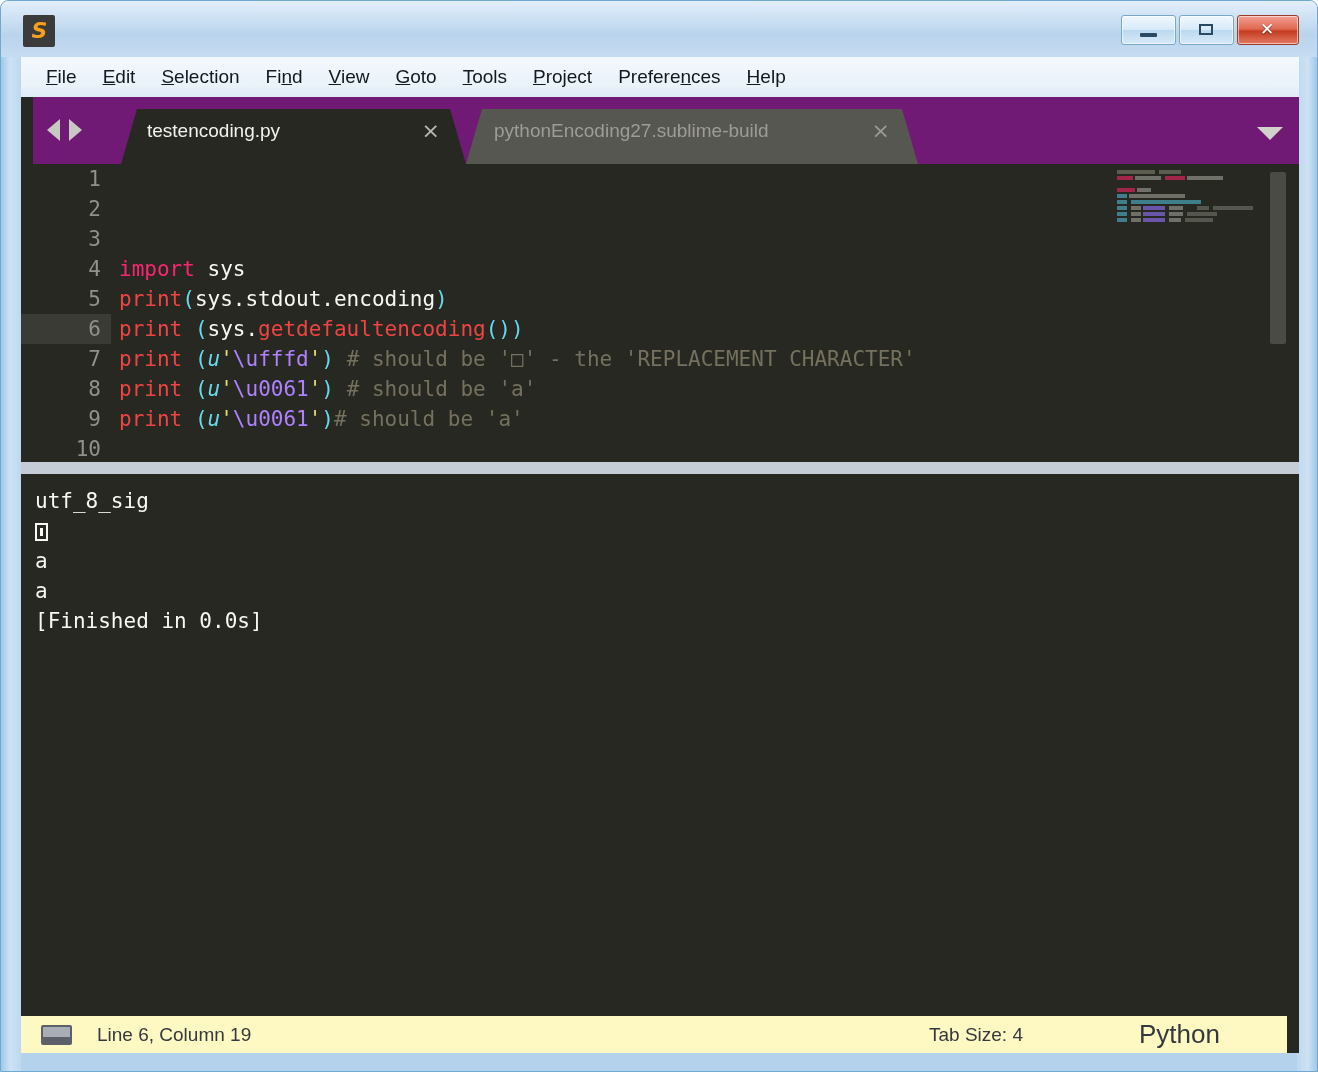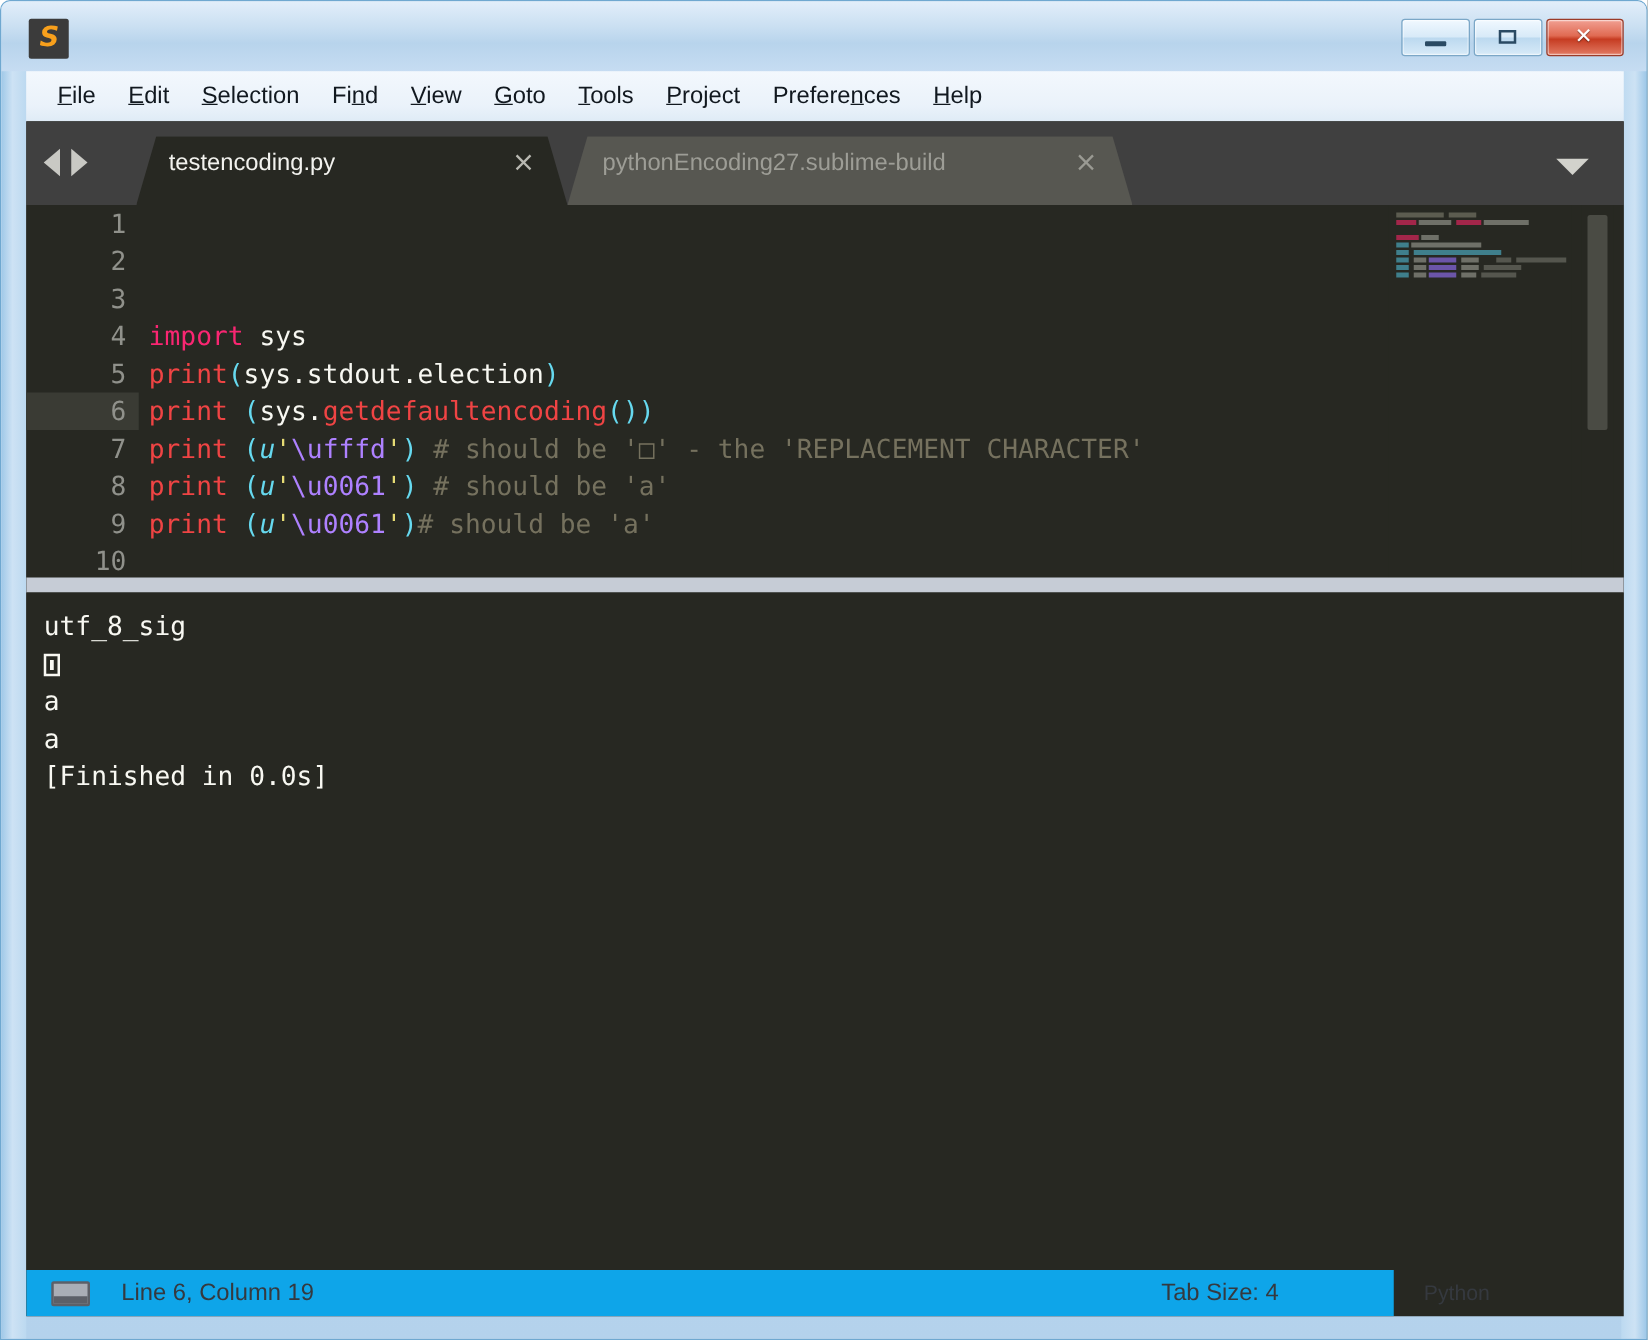--- a/index.html
+++ b/index.html
@@ -148,24 +148,24 @@
     left: 20px; top: 96px;
     width: 1278px;
     height: 956px;
     background: #272822;
     overflow: hidden;
   }
 
   
   .tabbar {
     position: absolute;
-    left: 0; top: 0;
+    left: 12px; top: 0;
     width: 1278px;
     height: 67px;
-    background: #404040;
+    background: #701a75;
   }
   .tab-nav {
     position: absolute;
     left: 14px; top: 20px;
     width: 62px; height: 26px;
     display: flex;
     align-items: center;
     gap: 9px;
   }
   .arrow-left {
@@ -343,23 +343,23 @@
     position: absolute;
     left: 3px; top: 3px;
     width: 3px; height: 8px;
     background: #f8f8f2;
   }
 
   
   .statusbar {
     position: absolute;
     left: 0; bottom: 0;
-    width: 1094px;
+    width: 1266px;
     height: 37px;
-    background: #0ea5e9;
+    background: #fef9c3;
     display: flex;
     align-items: center;
   }
   .status-console-icon {
     position: absolute;
     left: 20px; top: 9px;
     width: 31px; height: 20px;
     border: 2px solid #5c6068;
     border-radius: 2px;
     box-sizing: border-box;
@@ -382,21 +382,21 @@
   .status-tabsize {
     position: absolute;
     left: 908px;
     font-size: 19px;
     color: #35393f;
     white-space: nowrap;
   }
   .status-syntax {
     position: absolute;
     left: 1118px;
-    font-size: 17px;
+    font-size: 26px;
     color: #35393f;
     white-space: nowrap;
   }
 </style>
 </head>
 <body>
 
 <div class="window">
 
   <div class="frame-left"></div>
@@ -454,21 +454,21 @@
 
       <div class="tab-dropdown"></div>
     </div>
 
     <div class="editor">
       <div class="code-area" id="code-area">
           <div class="code-line"><div class="gutter">1</div></div>
           <div class="code-line"><div class="gutter">2</div></div>
           <div class="code-line"><div class="gutter">3</div><div class="code-text"></div></div>
           <div class="code-line"><div class="gutter">4</div><div class="code-text"><span class="tk-keyword">import</span><span class="tk-plain"> sys</span></div></div>
-          <div class="code-line"><div class="gutter">5</div><div class="code-text"><span class="tk-func">print</span><span class="tk-punct">(</span><span class="tk-plain">sys.stdout.election</span><span class="tk-punct">)</span></div></div>
+          <div class="code-line"><div class="gutter">5</div><div class="code-text"><span class="tk-func">print</span><span class="tk-punct">(</span><span class="tk-plain">sys.stdout.encoding</span><span class="tk-punct">)</span></div></div>
           <div class="code-line active-line"><div class="gutter">6</div><div class="code-text"><span class="tk-func">print</span><span class="tk-plain"> </span><span class="tk-punct">(</span><span class="tk-plain">sys.</span><span class="tk-func">getdefaultencoding</span><span class="tk-punct">()</span><span class="tk-punct">)</span></div></div>
           <div class="code-line"><div class="gutter">7</div><div class="code-text"><span class="tk-func">print</span><span class="tk-plain"> </span><span class="tk-punct">(</span><span class="tk-stru">u</span><span class="tk-quote">'</span><span class="tk-escape">\ufffd</span><span class="tk-quote">'</span><span class="tk-punct">)</span><span class="tk-comment"> # should be '□' - the 'REPLACEMENT CHARACTER'</span></div></div>
           <div class="code-line"><div class="gutter">8</div><div class="code-text"><span class="tk-func">print</span><span class="tk-plain"> </span><span class="tk-punct">(</span><span class="tk-stru">u</span><span class="tk-quote">'</span><span class="tk-escape">\u0061</span><span class="tk-quote">'</span><span class="tk-punct">)</span><span class="tk-comment"> # should be 'a'</span></div></div>
           <div class="code-line"><div class="gutter">9</div><div class="code-text"><span class="tk-func">print</span><span class="tk-plain"> </span><span class="tk-punct">(</span><span class="tk-stru">u</span><span class="tk-quote">'</span><span class="tk-escape">\u0061</span><span class="tk-quote">'</span><span class="tk-punct">)</span><span class="tk-comment"># should be 'a'</span></div></div>
           <div class="code-line"><div class="gutter">10</div><div class="code-text"></div></div>
         </div>
       <div class="minimap" id="minimap">
           <div class="mm-row">
             <div class="mm-blk" style="left: 6px; width: 38px; background: rgb(92, 92, 80);"></div>
             <div class="mm-blk" style="left: 48px; width: 22px; background: rgb(92, 92, 80);"></div>

